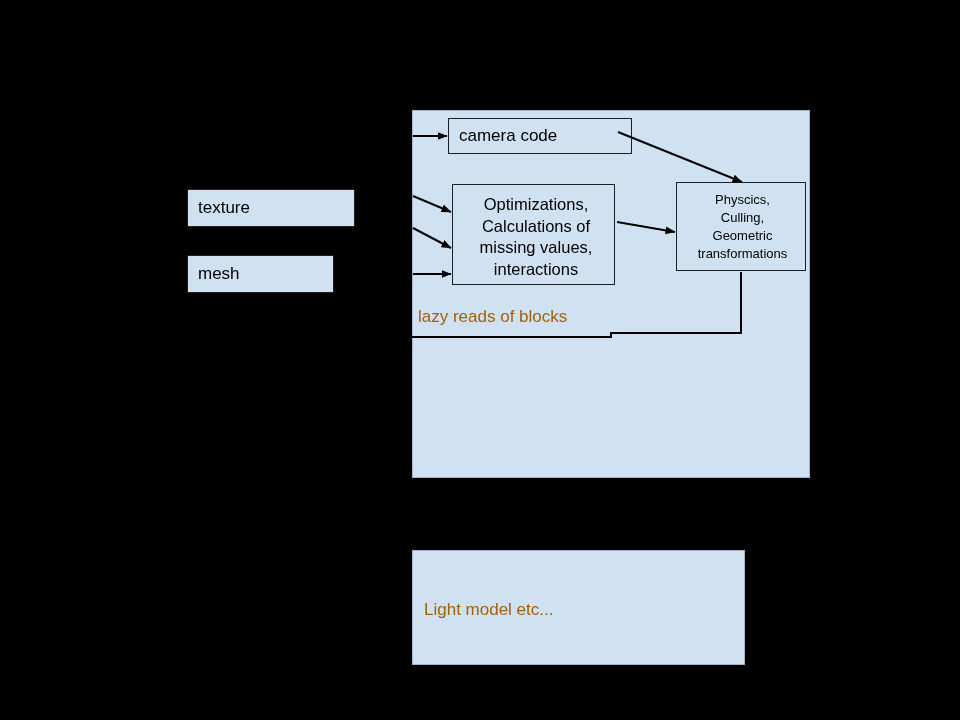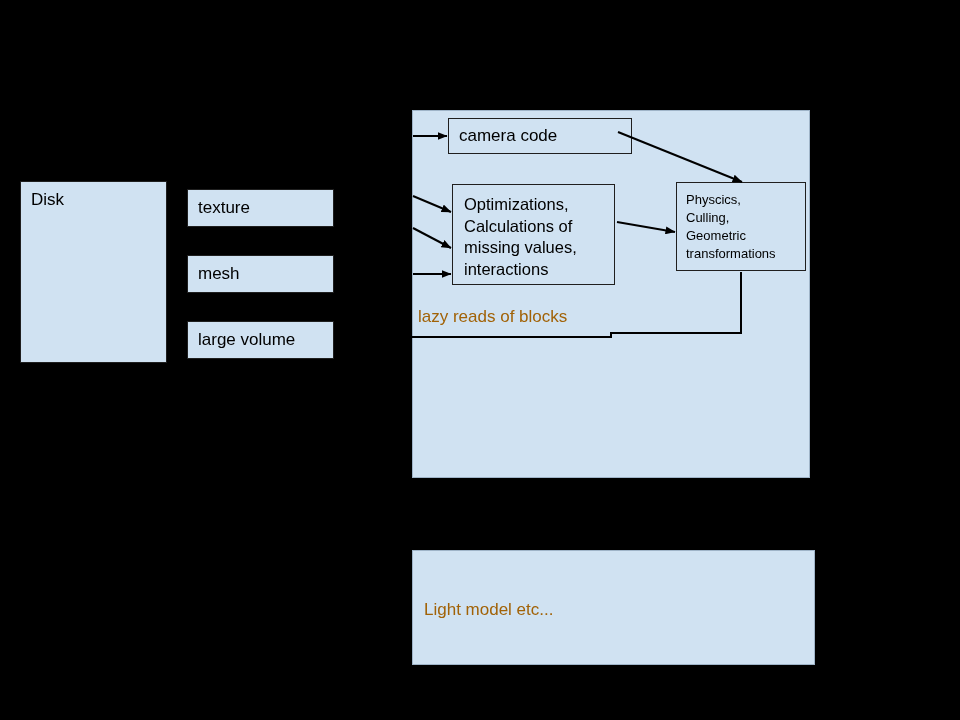--- a/index.html
+++ b/index.html
@@ -56,20 +56,21 @@
     font-family: "Liberation Sans", sans-serif;
   }
   .multiline {
     position: absolute;
     left: 11px;
     top: 9px;
     right: 6px;
     font-size: 16.5px;
     line-height: 21.5px;
     white-space: pre-line;
+    text-align: center;
   }
   .multiline.small {
     font-size: 13px;
     line-height: 18px;
     left: 9px;
     top: 8px;
   }
   svg.overlay {
     position: absolute;
     left: 0;
@@ -78,35 +79,29 @@
     height: 720px;
     pointer-events: none;
   }
 </style>
 </head>
 <body>
 
 <div id="canvas">
 
 
-  <div class="box" style="left:20px; top:181px; width:147px; height:182px;">
-    <span class="label-tl">Disk</span>
-  </div>
 
-  <div class="box" style="left:187px; top:189px; width:147px; height:38px;">
+  <div class="box" style="left:187px; top:189px; width:168px; height:38px;">
     <span class="label-mid">texture</span>
   </div>
 
   <div class="box" style="left:187px; top:255px; width:147px; height:38px;">
     <span class="label-mid">mesh</span>
   </div>
 
-  <div class="box" style="left:187px; top:321px; width:147px; height:38px;">
-    <span class="label-mid">large volume</span>
-  </div>
 
   <div class="panel" style="left:412px; top:110px; width:398px; height:368px;"></div>
 
   <div class="freetext" style="left:418px; top:307px;">lazy reads of blocks</div>
 
   <div class="box" style="left:448px; top:118px; width:184px; height:36px;">
     <span class="label-mid">camera code</span>
   </div>
 
   <div class="box" style="left:452px; top:184px; width:163px; height:101px;">
@@ -116,21 +111,21 @@
 interactions</span>
   </div>
 
   <div class="box" style="left:676px; top:182px; width:130px; height:89px;">
     <span class="multiline small">Physcics,
 Culling,
 Geometric
 transformations</span>
   </div>
 
-  <div class="panel" style="left:412px; top:550px; width:403px; height:115px;">
+  <div class="panel" style="left:412px; top:550px; width:333px; height:115px;">
     <span class="freetext" style="left:11px; top:49px;">Light model etc...</span>
   </div>
 
   <svg class="overlay" viewBox="0 0 960 720" xmlns="http://www.w3.org/2000/svg">
     <defs>
       <marker id="arrowhead" markerWidth="10" markerHeight="8" refX="9.5" refY="4" orient="auto" markerUnits="userSpaceOnUse">
         <path d="M0,0 L10,4 L0,8 Z" fill="#000000"></path>
       </marker>
     </defs>
 

